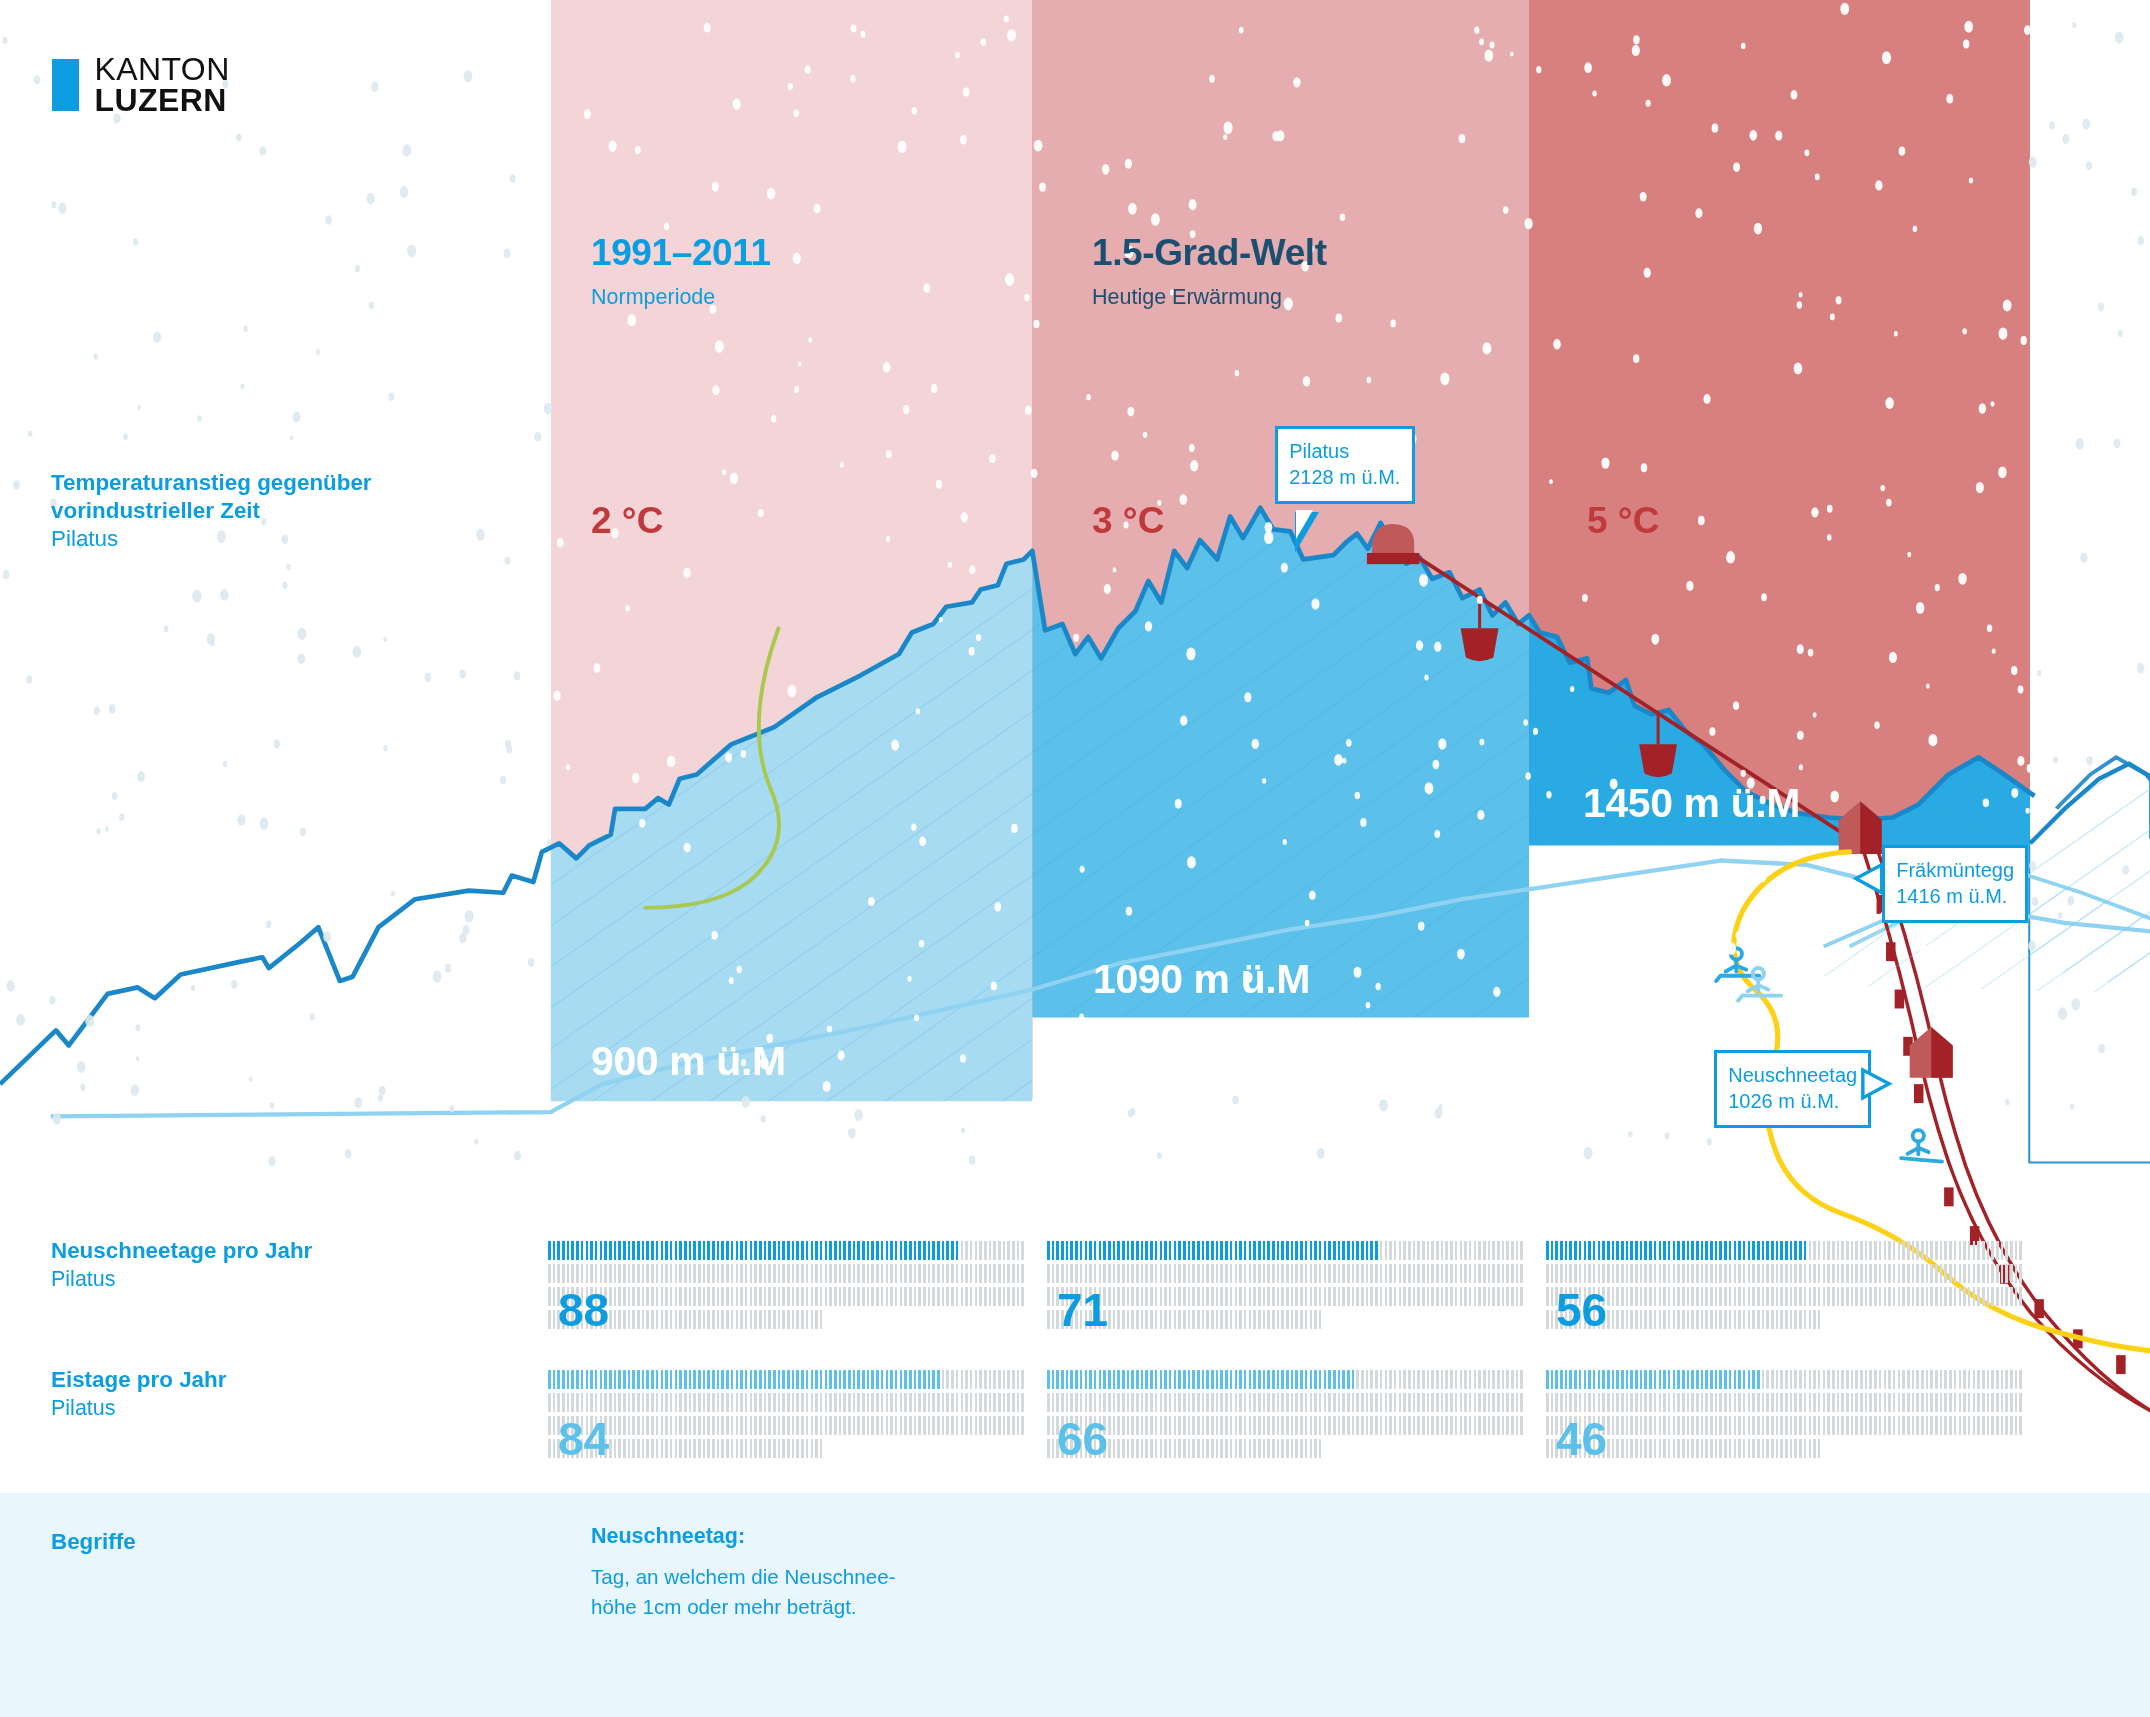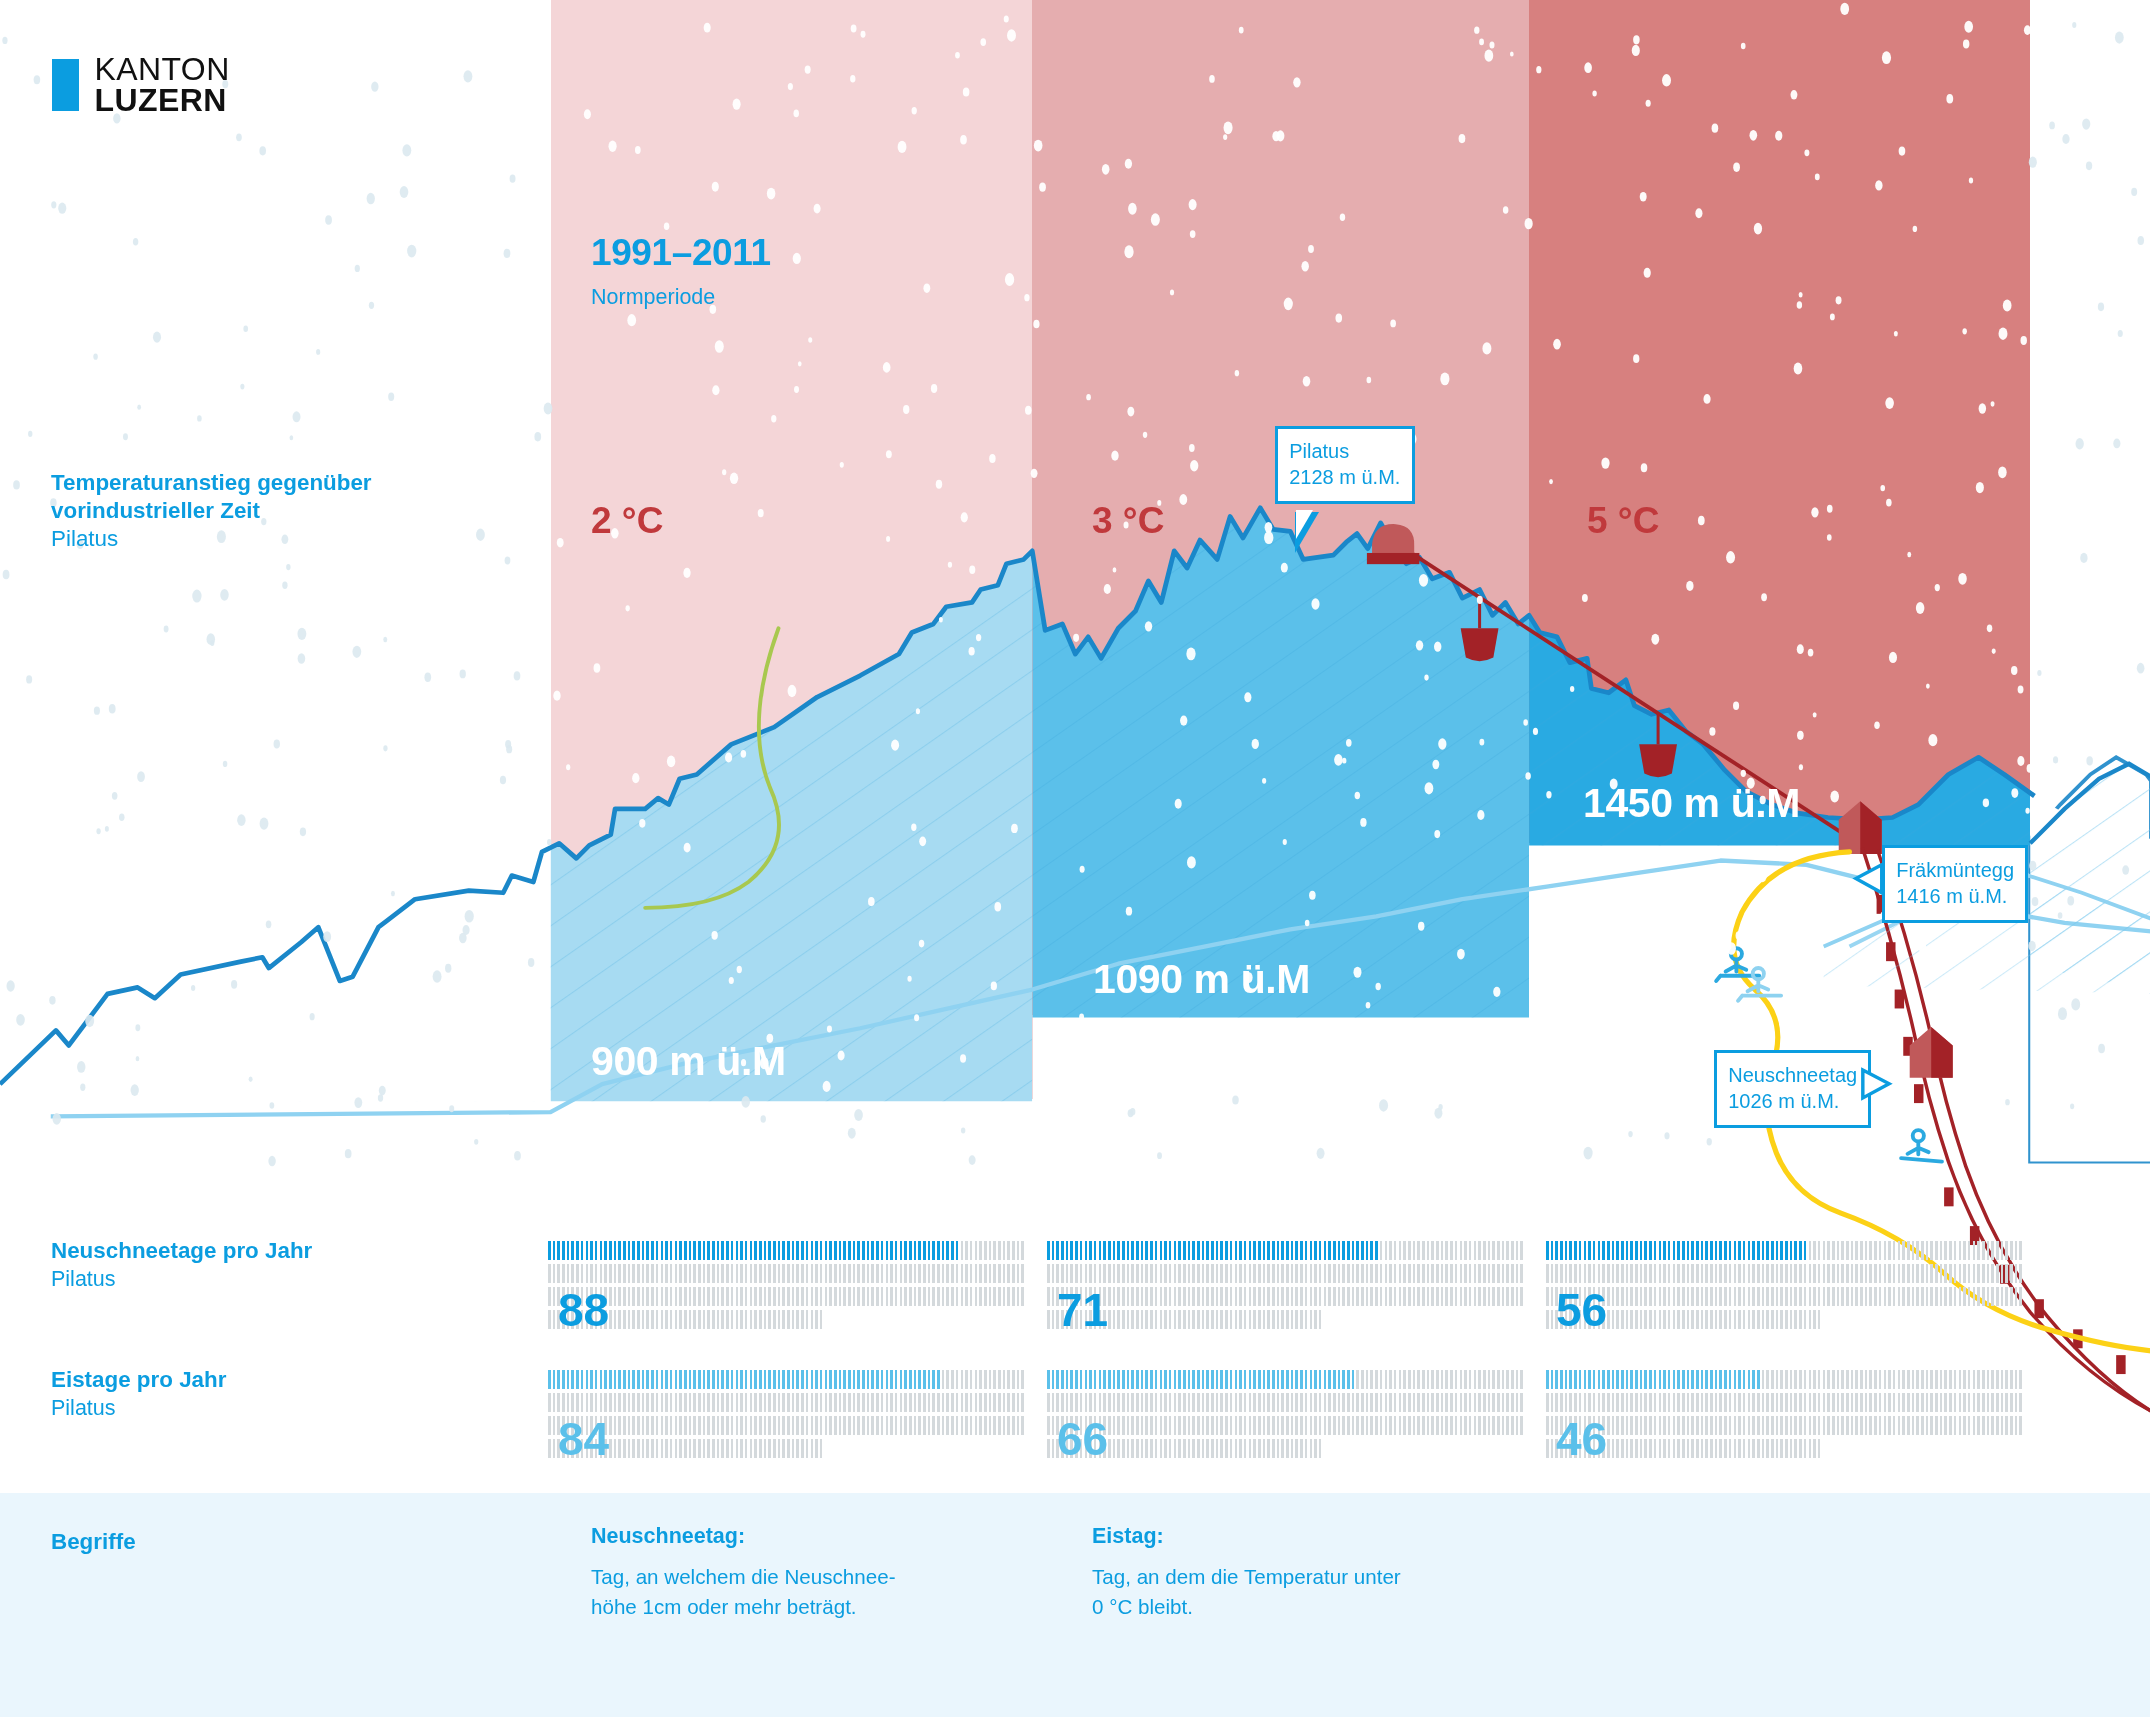--- a/index.html
+++ b/index.html
@@ -758,20 +758,24 @@
 
   <div id="subtitle">
     <span>Temperaturanstieg gegenüber vorindustrieller Zeit</span><br>
     <span class="sub-loc">Pilatus</span>
   </div>
 
   <div class="scn" id="scn-0">
     <div class="scn-title">1991–2011</div>
     <div class="scn-sub">Normperiode</div>
   </div>
+  <div class="scn" id="scn-1">
+    <div class="scn-title">1.5-Grad-Welt</div>
+    <div class="scn-sub">Heutige Erwärmung</div>
+  </div>
 
   <div class="scn-temp" id="temp-0">2 °C</div>
   <div class="scn-temp" id="temp-1">3 °C</div>
   <div class="scn-temp" id="temp-2">5 °C</div>
 
   <div class="elev" id="elev-0">900 m ü.M</div>
   <div class="elev" id="elev-1">1090 m ü.M</div>
   <div class="elev" id="elev-2">1450 m ü.M</div>
 
 
@@ -3059,24 +3063,20 @@
         </div>
       </div>
     </div>
 
   <div id="footer"></div>
   <div id="begriffe-title">Begriffe</div>
   <div class="gloss" id="gloss-0">
     <div class="g-t">Neuschneetag:</div>
     <div class="g-b">Tag, an welchem die Neuschnee-<br>höhe 1cm oder mehr beträgt.</div>
   </div>
-  <div class="gloss" id="gloss-1">
-    <div class="g-t">Eistag:</div>
-    <div class="g-b">Tag, an dem die Temperatur unter<br>0 °C bleibt.</div>
-  </div>
 
 <div class="bigval" style="left: 558px; top: 1287px; color: rgb(11, 157, 224);">88</div>
     <div class="bigval" style="left: 1057px; top: 1287px; color: rgb(11, 157, 224);">71</div>
     <div class="bigval" style="left: 1556px; top: 1287px; color: rgb(11, 157, 224);">56</div>
     <div class="bigval" style="left: 558px; top: 1416px; color: rgb(91, 192, 234);">84</div>
     <div class="bigval" style="left: 1057px; top: 1416px; color: rgb(91, 192, 234);">66</div>
     <div class="bigval" style="left: 1556px; top: 1416px; color: rgb(91, 192, 234);">46</div>
   </div>
 
 

